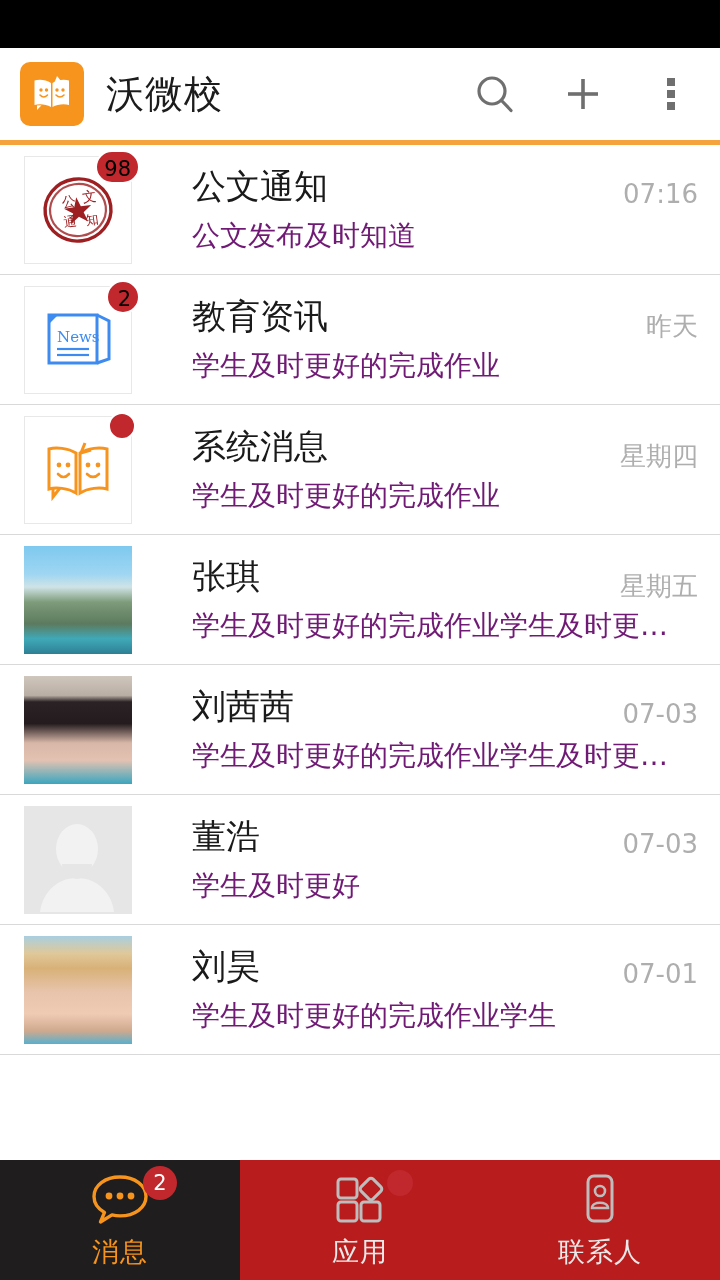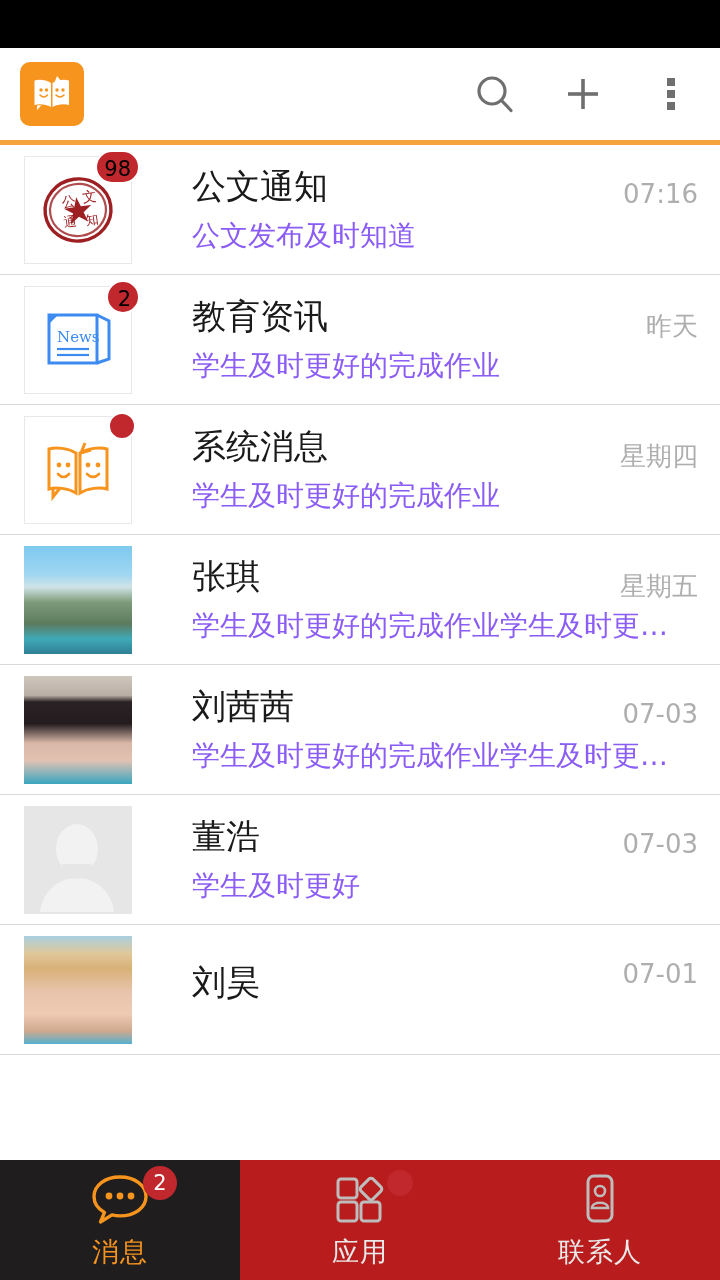--- a/index.html
+++ b/index.html
@@ -54,21 +54,21 @@
     border:2px solid #fff;
   }
   .badge.dot { min-width:28px; width:28px; height:28px; padding:0; top:-4px; right:-4px; }
 
   .texts { flex:1 1 auto; min-width:0; margin-left:60px; padding-right:10px; }
   .name {
     font-size:34px; color:#1a1a1a; line-height:1.15; margin-bottom:14px;
     white-space:nowrap; overflow:hidden;
   }
   .preview {
-    font-size:28px; color:#8b5cf6; line-height:1.15;
+    font-size:28px; color:#701a75; line-height:1.15;
     white-space:nowrap; overflow:hidden; text-overflow:ellipsis; max-width:480px;
   }
   .time {
     position:absolute; right:22px; top:34px; font-size:26px; color:#aeaeae;
     white-space:nowrap;
   }
 
   
   .tabbar {
     position:absolute; left:0; bottom:0; width:720px; height:120px;
@@ -113,20 +113,21 @@
         <path d="M22.5 9 C27.5 5.5 34.5 5 39 6.5 L39 31 C34.5 29.5 27.5 30 22.5 33 Z" fill="#ffffff"></path>
         <path d="M27 2 L24.5 8.5 L31 7 Z" fill="#ffffff"></path>
         <circle cx="11" cy="16" r="1.7" fill="#f7941e"></circle>
         <circle cx="16.5" cy="16" r="1.7" fill="#f7941e"></circle>
         <path d="M10 21 Q13.7 25 17.5 21" stroke="#f7941e" stroke-width="1.6" fill="none" stroke-linecap="round"></path>
         <circle cx="27" cy="16" r="1.7" fill="#f7941e"></circle>
         <circle cx="33" cy="16" r="1.7" fill="#f7941e"></circle>
         <path d="M26 21 Q30 25 34 21" stroke="#f7941e" stroke-width="1.6" fill="none" stroke-linecap="round"></path>
       </svg>
     </div>
+    <div class="app-title">沃微校</div>
 
     <div class="header-actions">
       <div class="hicon">
         <svg width="44" height="44" viewBox="0 0 44 44">
           <circle cx="19" cy="19" r="13" stroke="#6f6f6f" stroke-width="3.2" fill="none"></circle>
           <line x1="28.5" y1="28.5" x2="38" y2="38.5" stroke="#6f6f6f" stroke-width="3.2" stroke-linecap="round"></line>
         </svg>
       </div>
       <div class="hicon">
         <svg width="44" height="44" viewBox="0 0 44 44">
@@ -263,20 +264,21 @@
     </div>
 
     <div class="row">
       <div class="avatar-wrap">
         <div class="avatar photo">
           <div class="grad-port2"></div>
         </div>
       </div>
       <div class="texts">
         <div class="name">刘昊</div>
+        <div class="preview">学生及时更好的完成作业学生</div>
       </div>
       <div class="time">07-01</div>
     </div>
 
   </div>
 
   <div class="tabbar">
 
     <div class="tab active">
       <div class="tab-icon">

